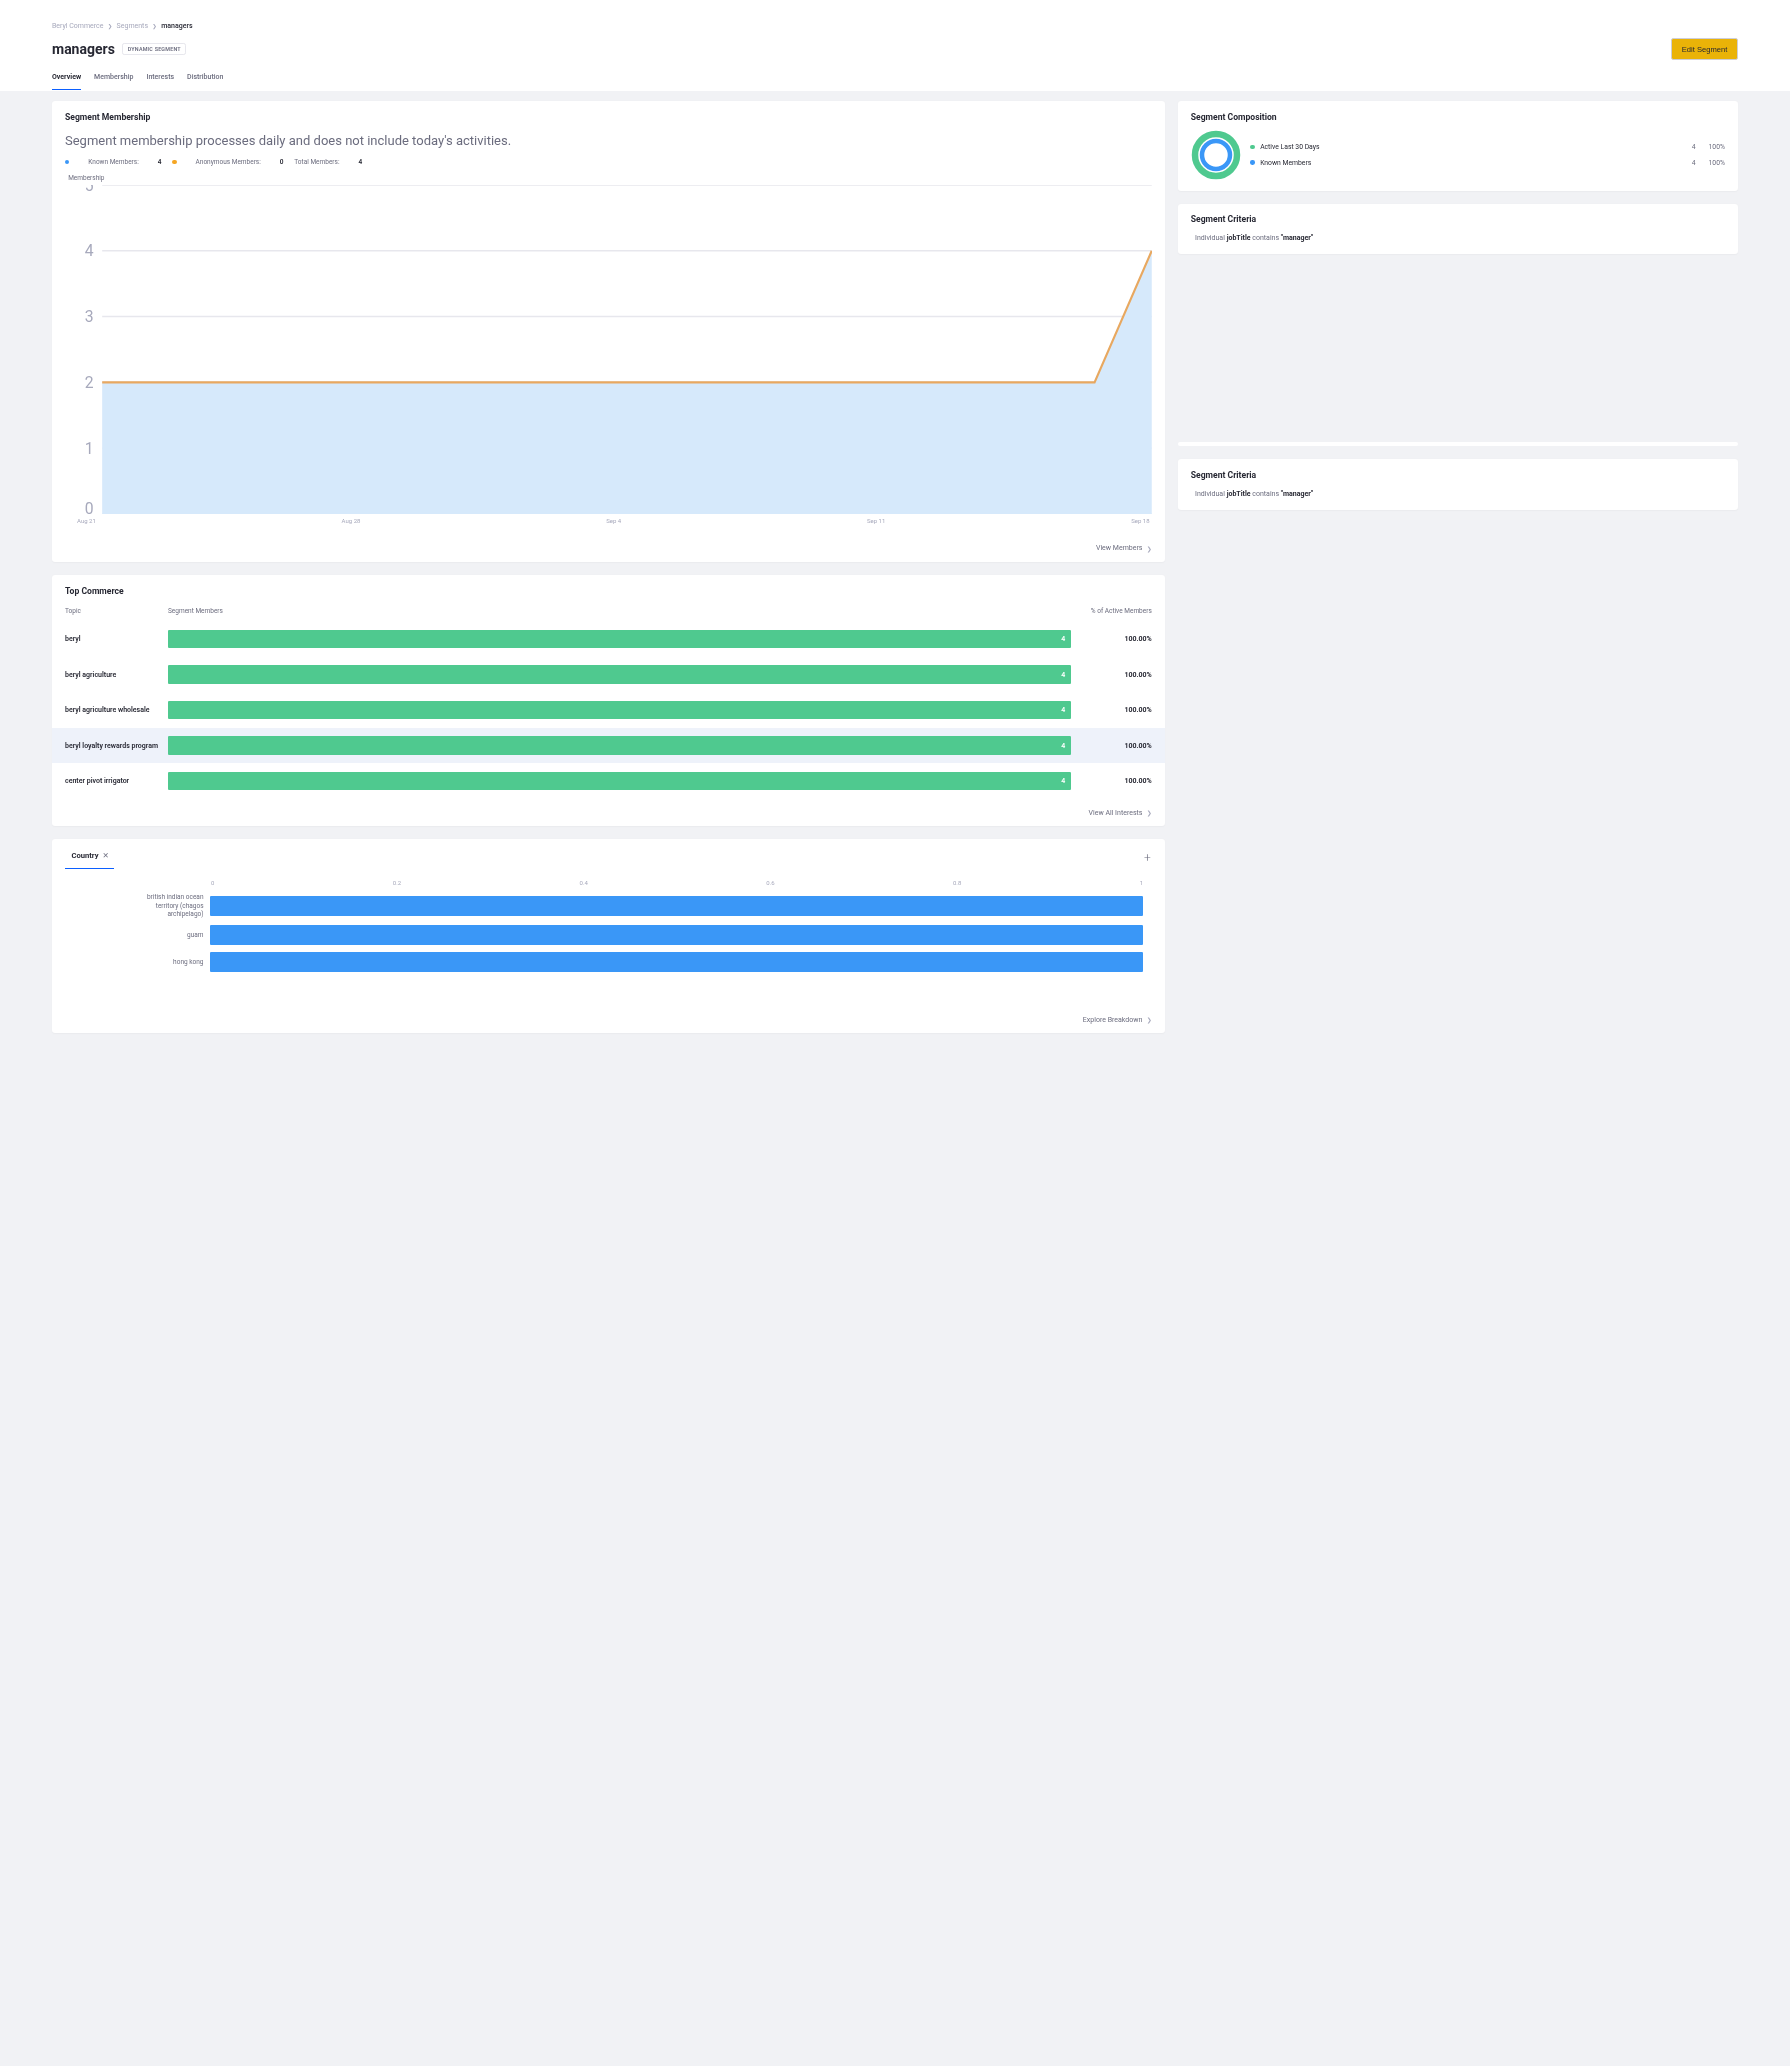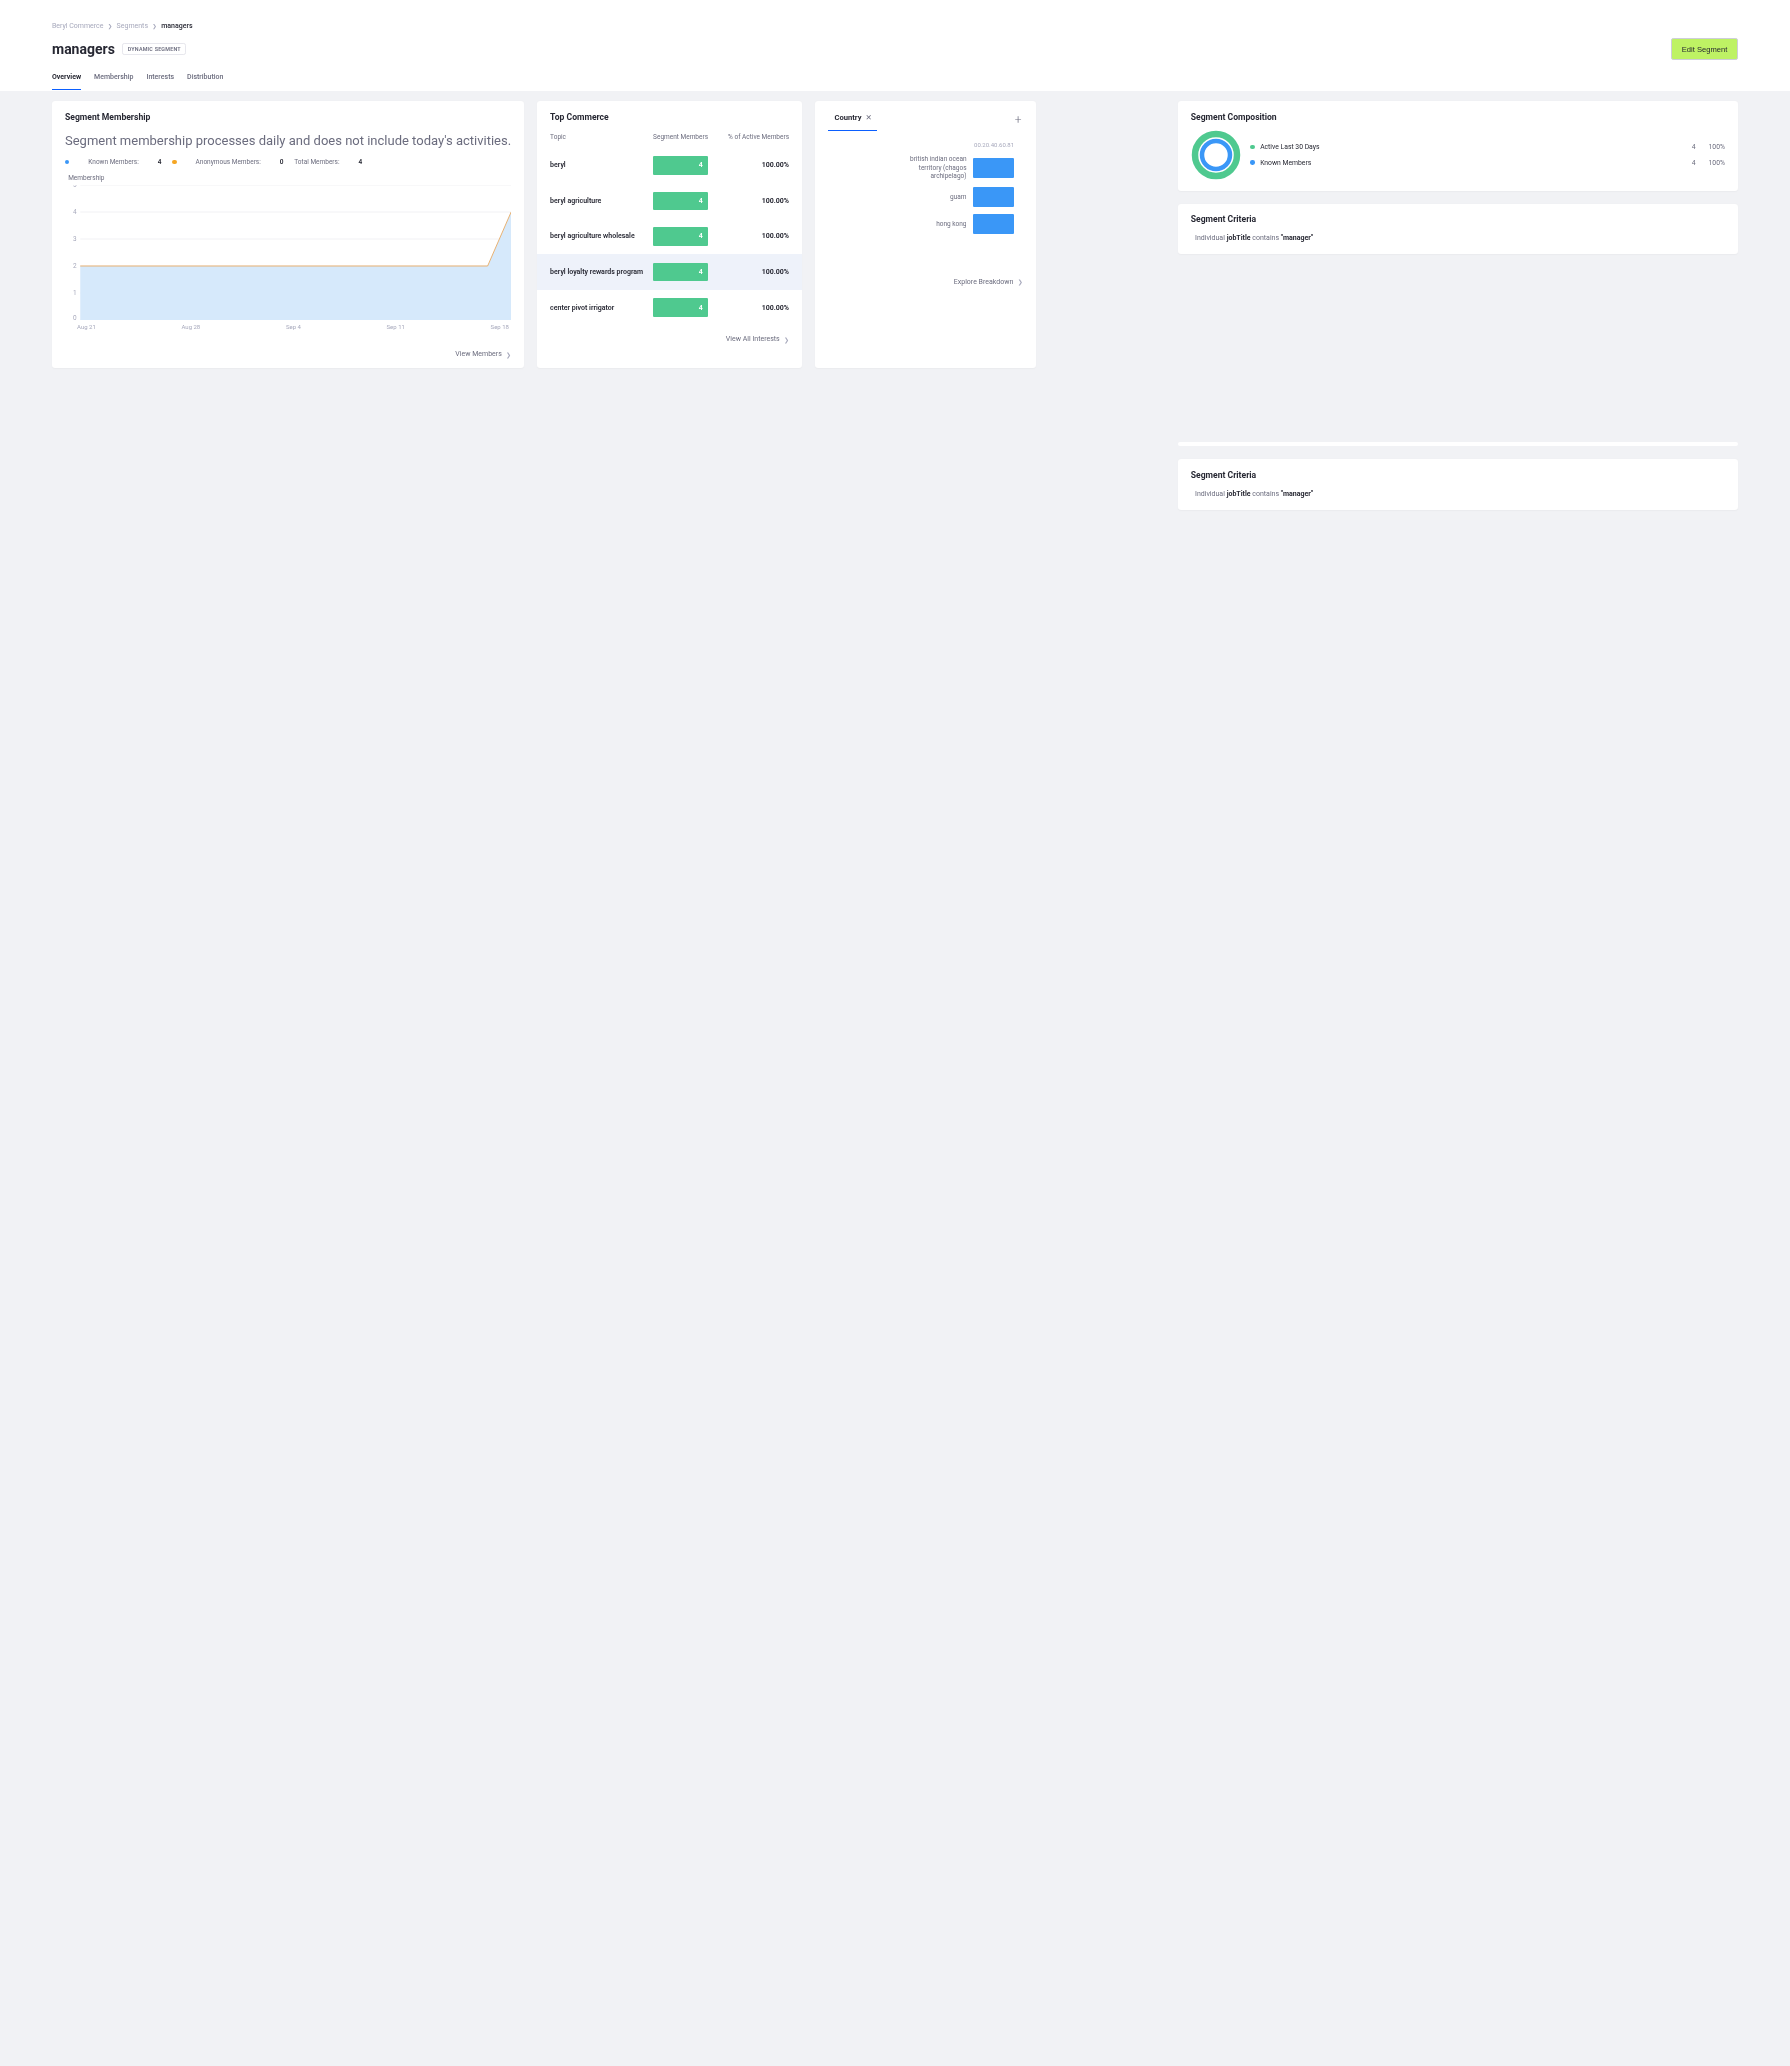--- a/index.html
+++ b/index.html
@@ -36,21 +36,21 @@
     border: 0.5px solid #e7e7ed;
     border-radius: 2.2px;
     font-size: 5.4px;
     font-weight: 600;
     color: #6b6c7e;
     padding: 2.2px 4.3px;
     letter-spacing: 0.2px;
   }
   .edit-btn {
     border: 0.5px solid #cdced9;
-    background: #bef264;
+    background: #eab308;
     border-radius: 2.2px;
     padding: 5.4px 9.7px;
     font-size: 7.6px;
     color: #272833;
     cursor: pointer;
   }
   .tabs {
     display: flex;
     gap: 13px;
     border-bottom: 0.5px solid transparent;
@@ -67,21 +67,21 @@
     color: #272833;
     font-weight: 700;
     border-bottom-color: #0b5fff;
   }
   .content {
     padding: 10.8px 52px 32px 52px;
     display: flex;
     gap: 13px;
     align-items: flex-start;
   }
-  .main-col { flex: 0 0 66%; display: flex; flex-direction: row; gap: 13px; }
+  .main-col { flex: 0 0 66%; display: flex; flex-direction: column; gap: 13px; }
   .side-col { flex: 1; display: flex; flex-direction: column; gap: 13px; }
   .card {
     background: #fff;
     border-radius: 3.2px;
     box-shadow: 0 0.5px 1.6px rgba(0,0,0,0.03);
   }
   .card-pad { padding: 10.8px 13px; }
   .card-title { font-size: 8.6px; font-weight: 700; margin-bottom: 2.2px; }
   .card-sub { font-size: 13px; color: #6b6c7e; margin-top: 10.8px; margin-bottom: 10px; }
 

